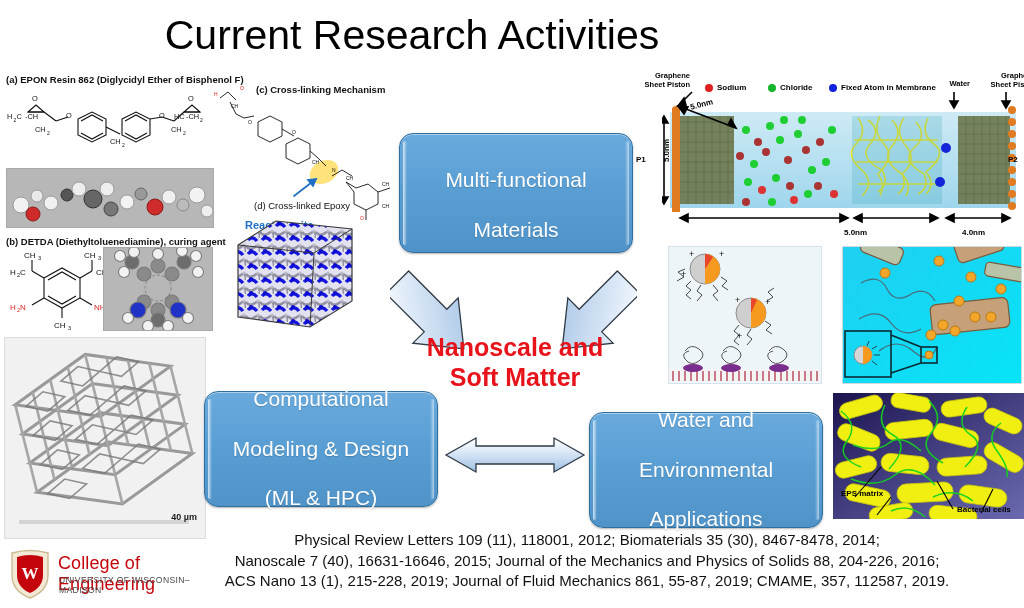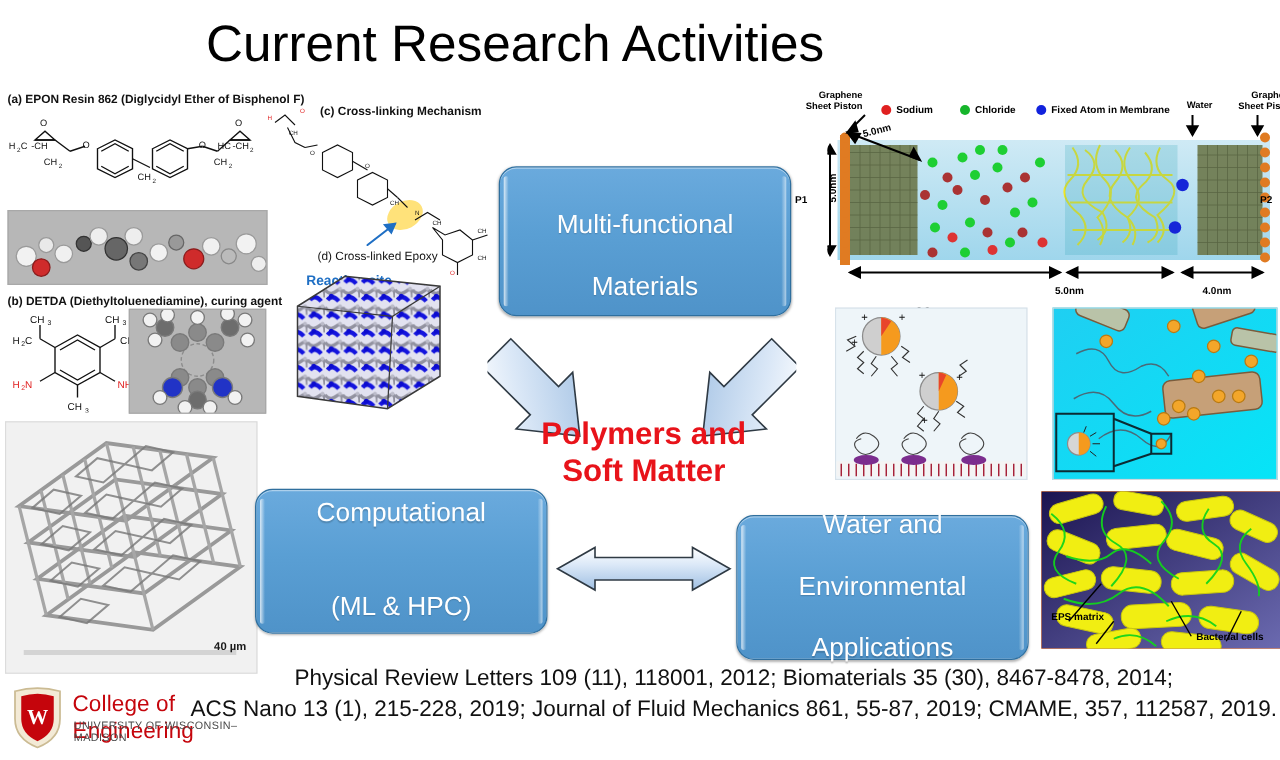--- a/index.html
+++ b/index.html
@@ -97,21 +97,21 @@
   #janus-left{left:668px;top:246px;width:152px;height:136px;background:#eef4f8;border:1px solid #d7e2ea;}
   #janus-right{left:842px;top:246px;width:178px;height:136px;background:#14d2ef;border:1px solid #cfd8dd;}
 
   
   #biofilm{left:833px;top:393px;width:191px;height:126px;background:#f97316;overflow:hidden;}
   .biofilm-label{position:absolute;font-size:8px;font-weight:bold;color:#000;}
 
   
   #citations{
     left:150px;top:530px;width:874px;
-    text-align:center;font-size:18px;color:#111;line-height:1.38;
+    text-align:center;font-size:15px;color:#111;line-height:1.38;
   }
 
   
   #uwlogo{left:6px;top:549px;width:200px;height:52px;}
   #uw-col{position:absolute;left:52px;top:4px;font-size:18px;color:#c5050c;font-weight:400;letter-spacing:.1px;}
   #uw-sub{position:absolute;left:53px;top:26px;font-size:8.6px;color:#4a4a4a;letter-spacing:.35px;}
 </style>
 </head>
 <body>
 
@@ -720,40 +720,41 @@
   <span>
     <br>
     <span>Multi-functional</span><br>
     <span>Materials</span>
   </span>
 </div>
 
 <div id="box-computational" class="bluebox">
   <span>
     <span>Computational</span><br>
-    <br>
+    <span>Modeling &amp; Design</span><br>
     <span>(ML &amp; HPC)</span>
   </span>
 </div>
 
 <div id="box-water" class="bluebox">
   <span>
     <span>Water and</span><br>
     <span>Environmental</span><br>
     <span>Applications</span>
   </span>
 </div>
 
 <div class="abs" id="center-label">
-  <div>Polymers and</div>
+  <div>Nanoscale and</div>
   <div>Soft Matter</div>
 </div>
 
 <div class="abs" id="citations">
   <div>Physical Review Letters 109 (11), 118001, 2012; Biomaterials 35 (30), 8467-8478, 2014;</div>
+  <div>Nanoscale 7 (40), 16631-16646, 2015; Journal of the Mechanics and Physics of Solids 88, 204-226, 2016;</div>
   <div>ACS Nano 13 (1), 215-228, 2019; Journal of Fluid Mechanics 861, 55-87, 2019; CMAME, 357, 112587, 2019.</div>
 </div>
 
 <div class="abs" id="uwlogo">
   <svg width="48" height="50" viewBox="0 0 48 50">
     <path d="M6 4 Q24 -1 42 4 L42 26 Q42 42 24 49 Q6 42 6 26 Z" fill="#f3ead6" stroke="#cbbb93" stroke-width="1.4"></path>
     <path d="M11 8 Q24 4 37 8 L37 26 Q37 38 24 44 Q11 38 11 26 Z" fill="#c5050c"></path>
     <text x="24" y="30" text-anchor="middle" font-family="Liberation Serif, serif" font-size="17" font-weight="bold" fill="#ffffff">W</text>
   </svg>
   <div id="uw-col">College of Engineering</div>

